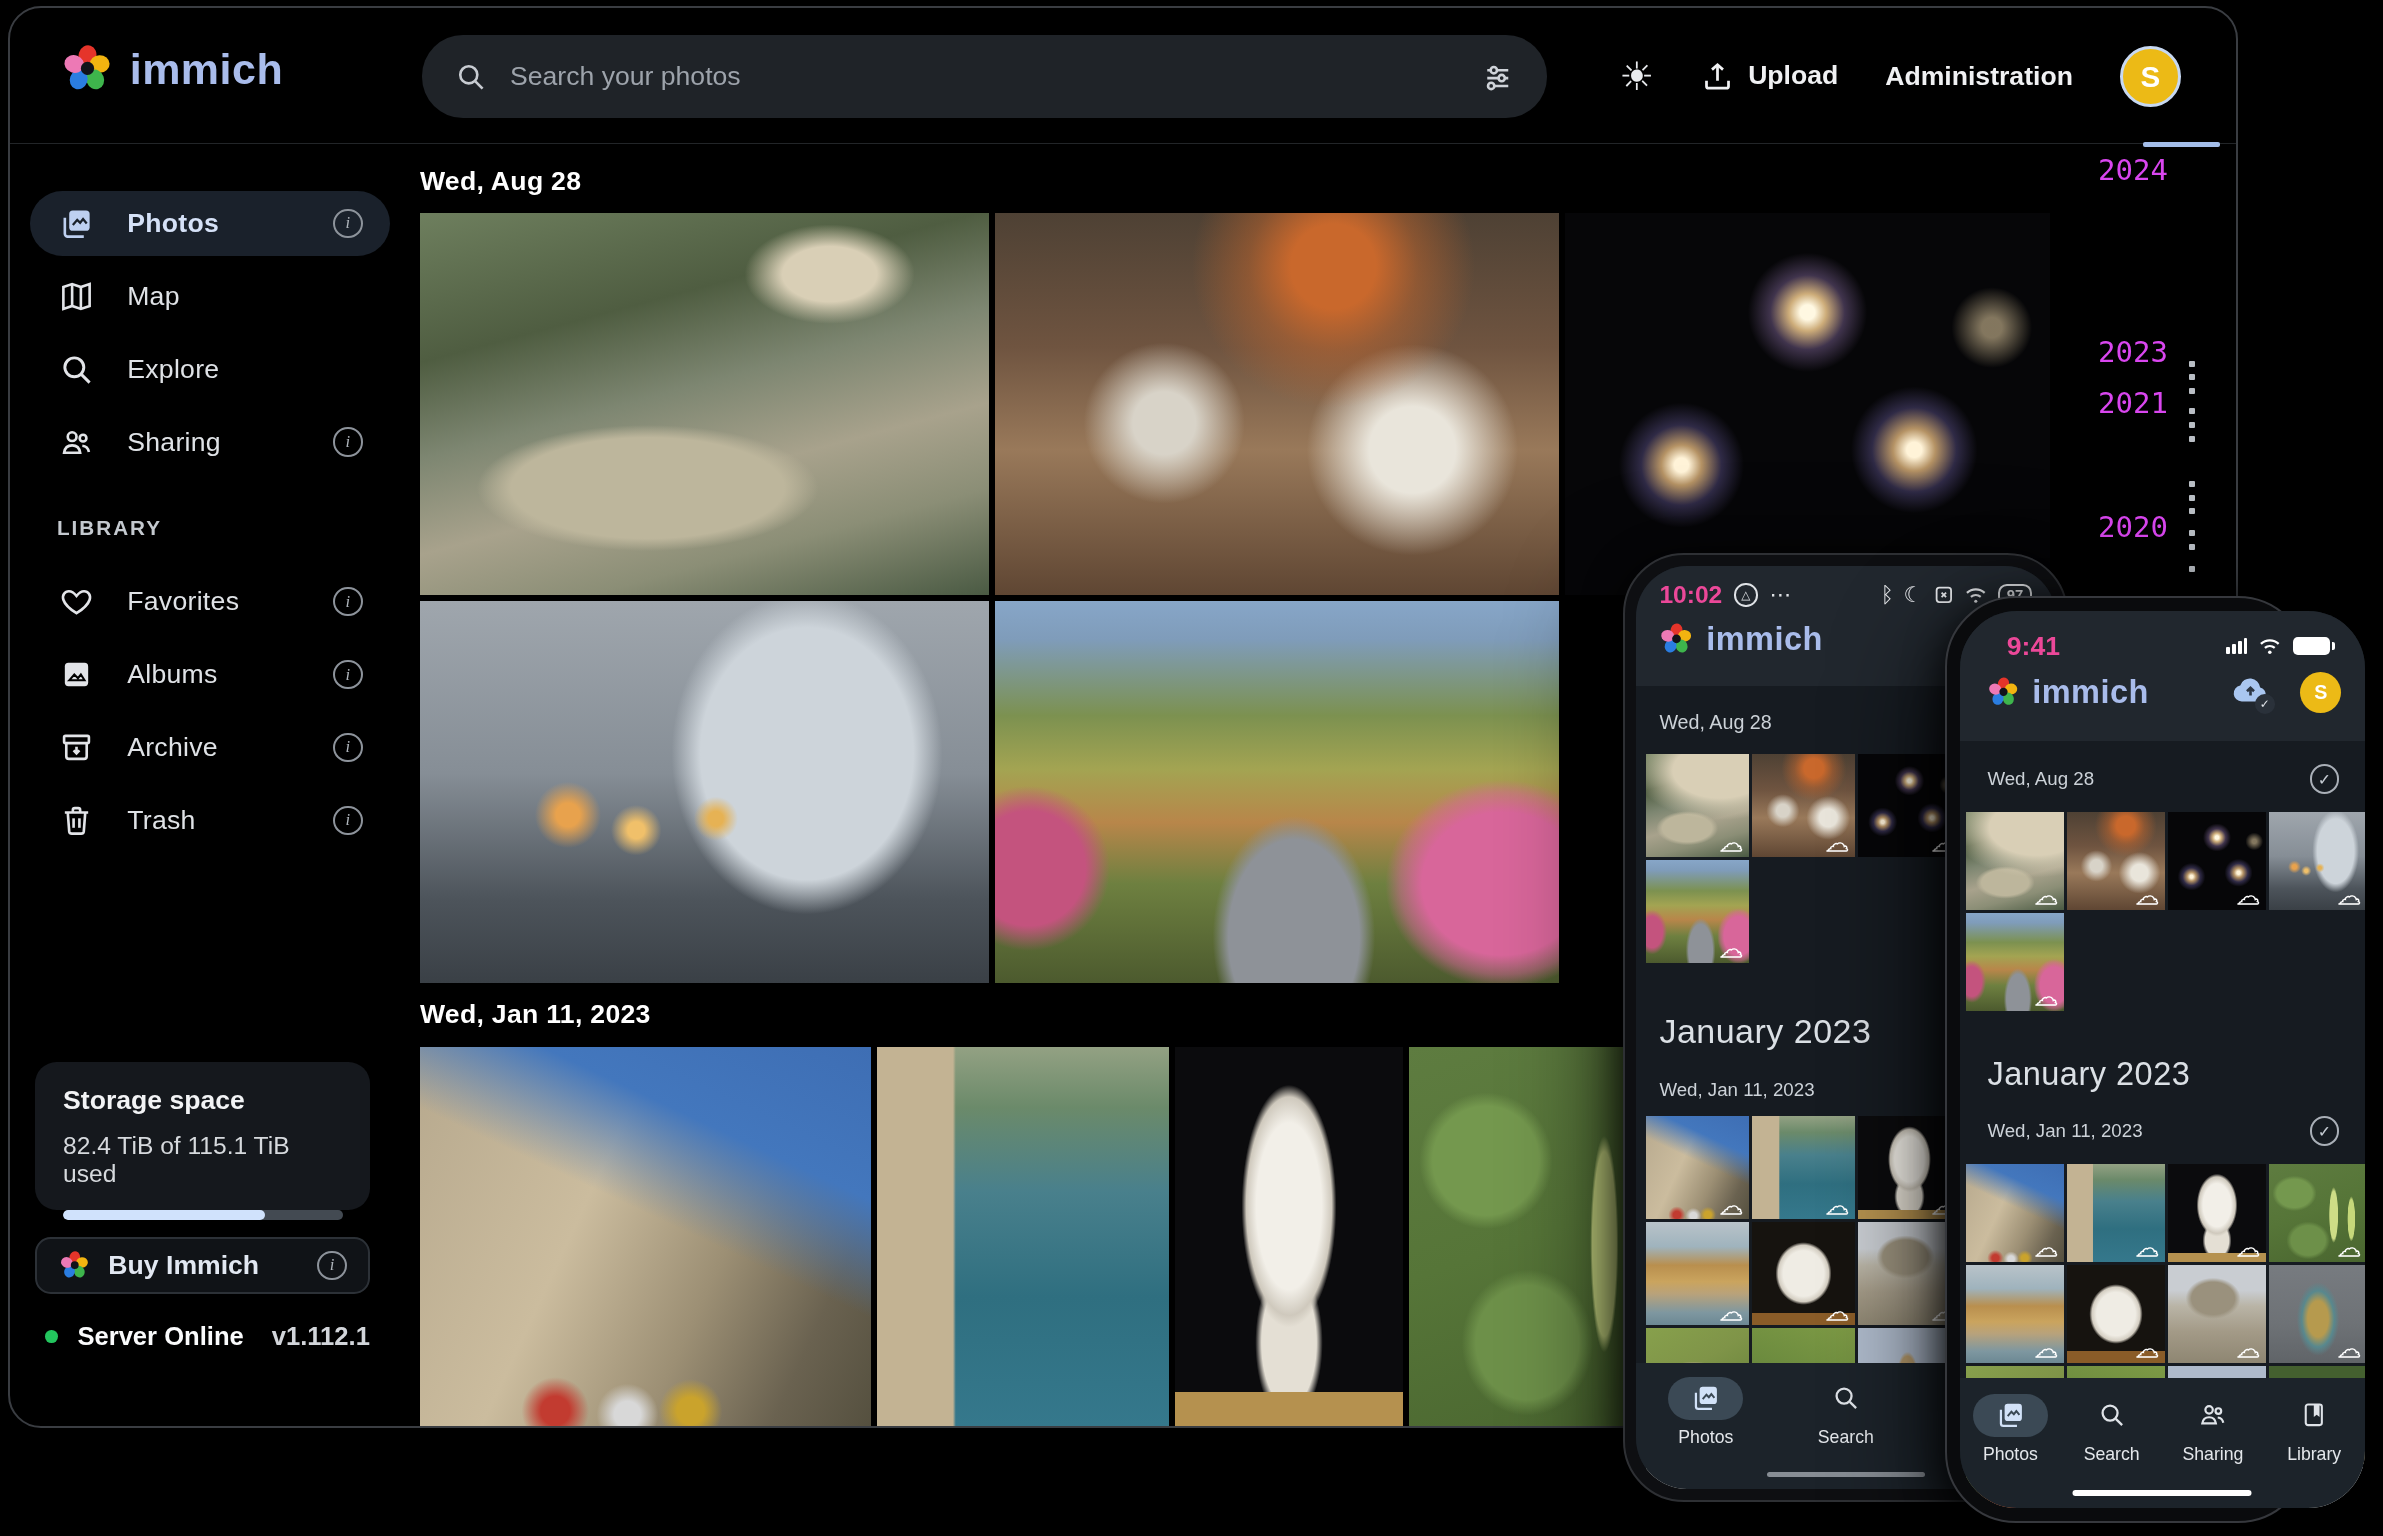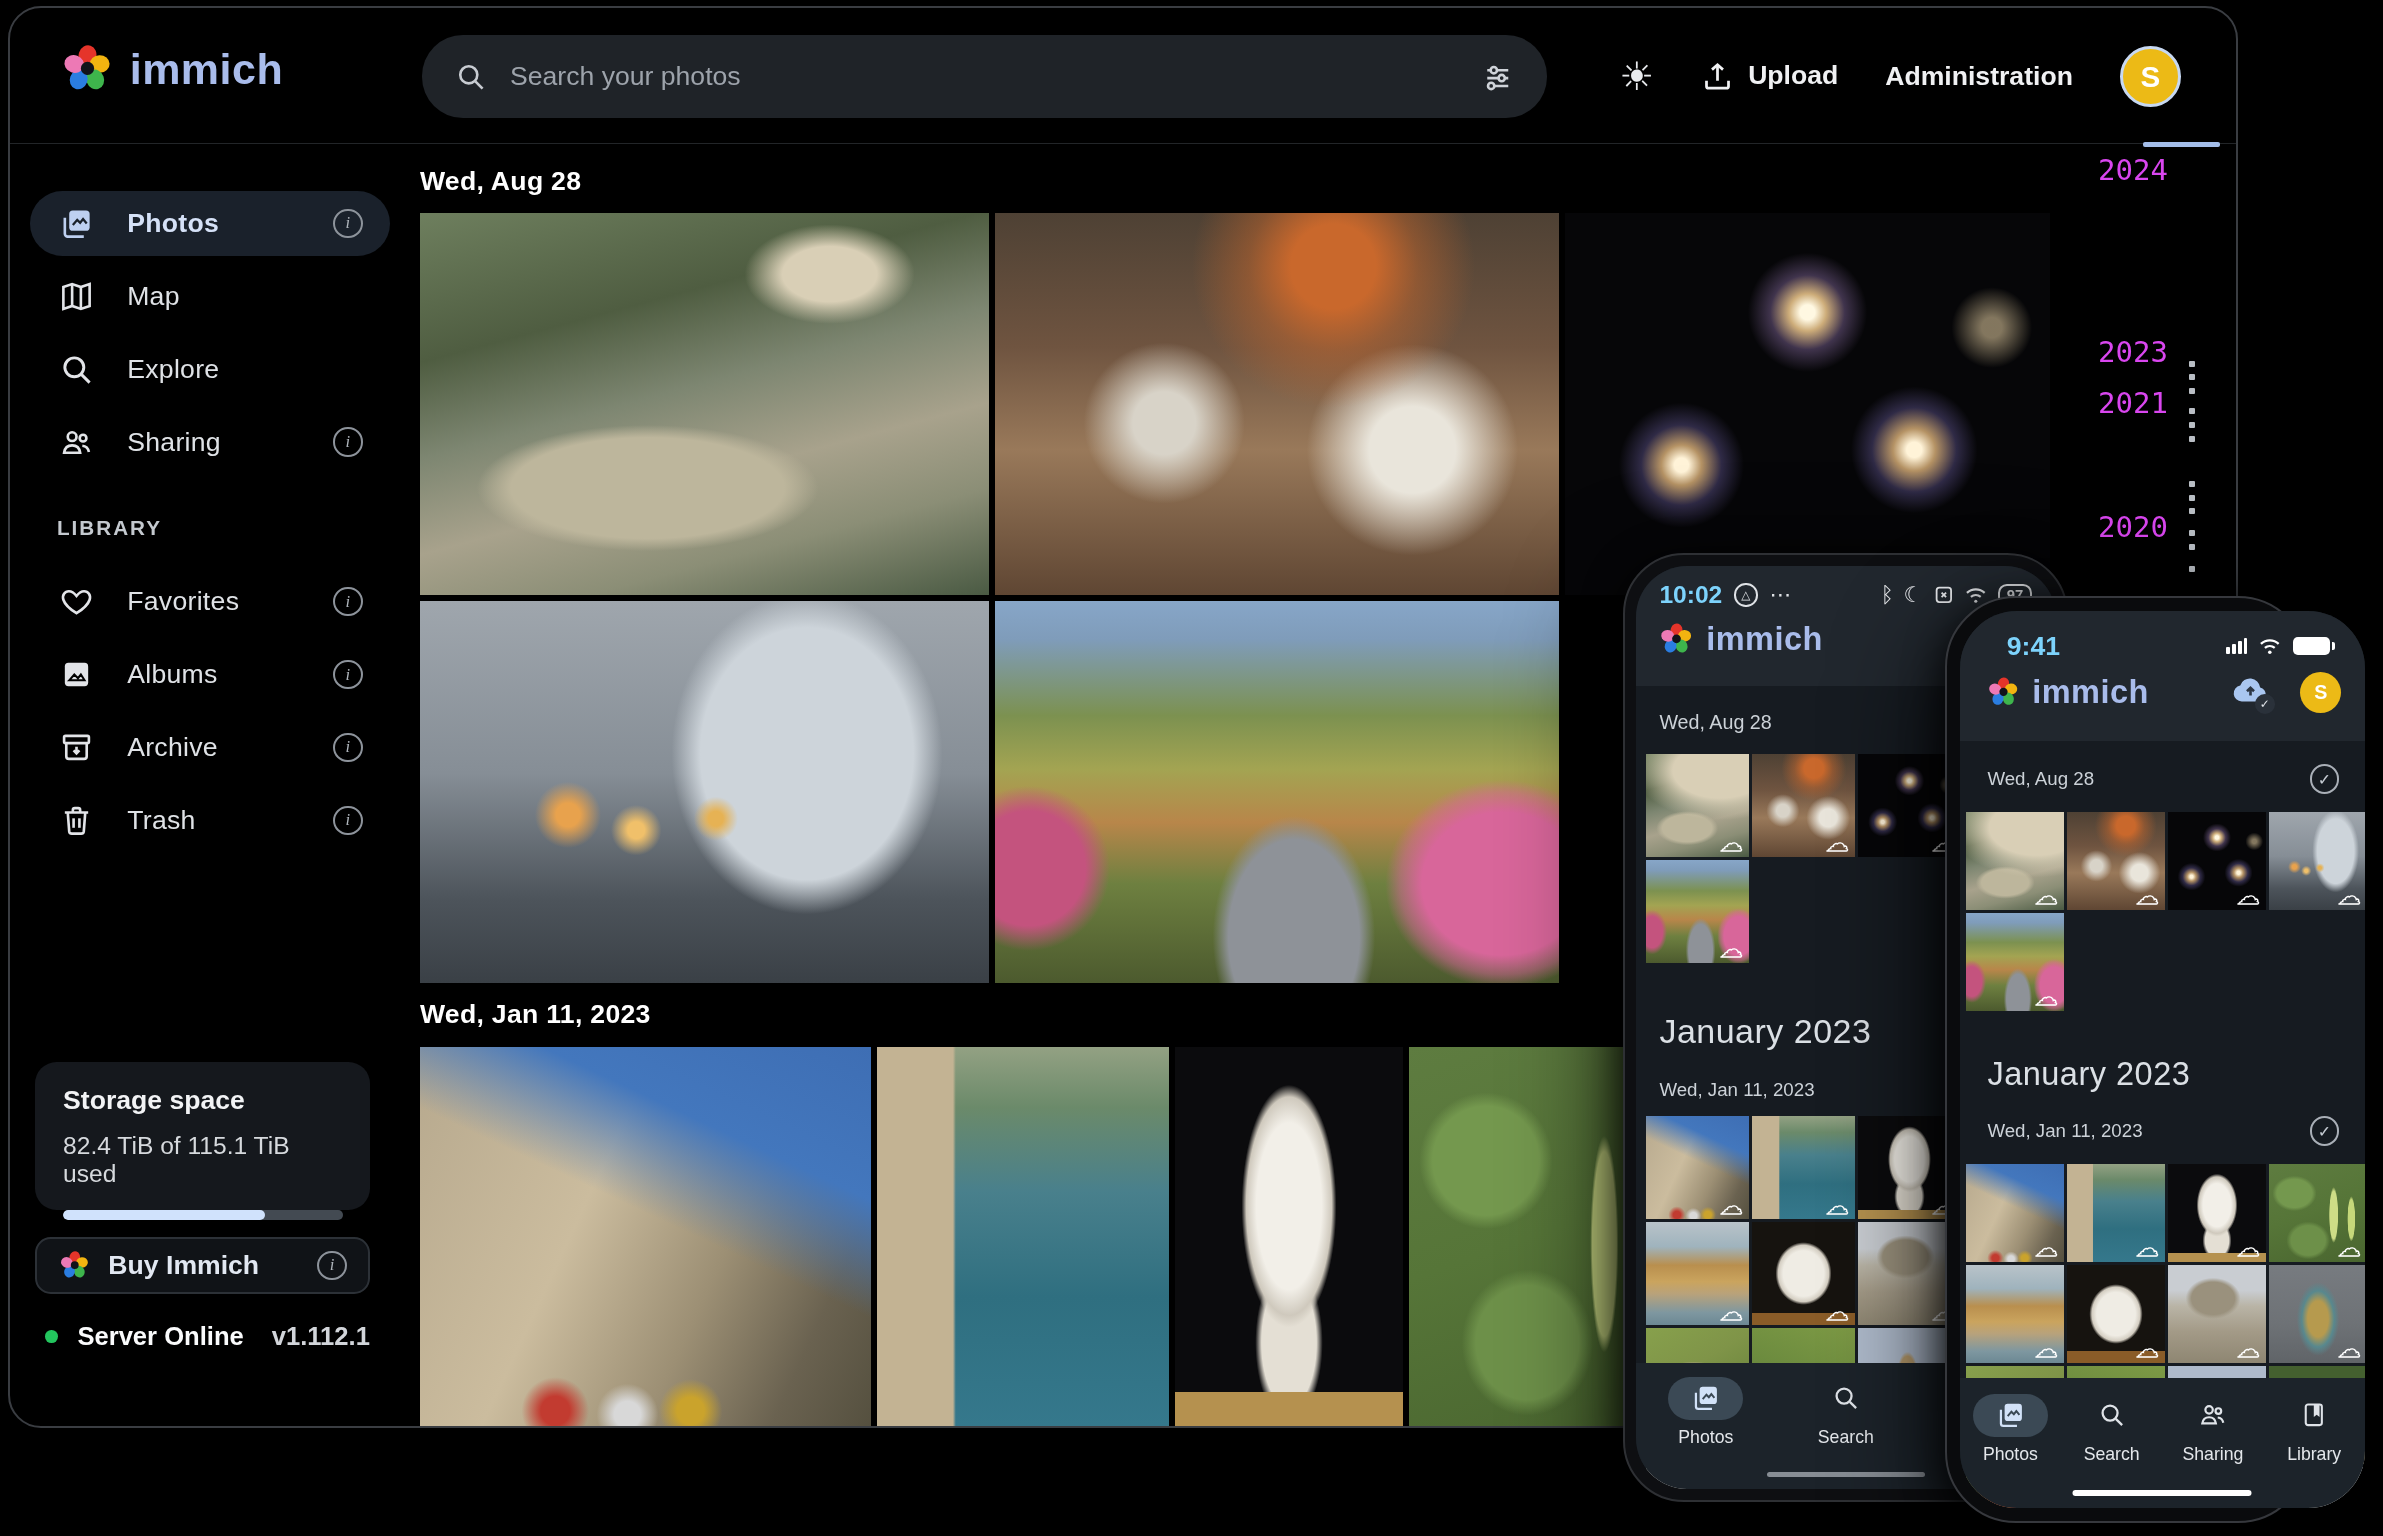--- a/index.html
+++ b/index.html
@@ -72,21 +72,21 @@
   
   .tl-year { position:absolute; right:68px; color:#d946ef; font-size:29px; font-family:"DejaVu Sans Mono", monospace; cursor:pointer; }
   .tl-line { position:absolute; right:15.8px; width:77px; height:4.9px; border-radius:2px; background:#a3bde9; }
   .tl-dot { position:absolute; right:41px; width:5.9px; height:5.9px; border-radius:1px; background:#b9bec4; }
 
   
   .phone { position:absolute; box-shadow:0 39px 108px rgba(0,0,0,.9), 0 9.9px 39px rgba(0,0,0,.8); }
   .screen { position:absolute; overflow:hidden; background:#161b21; }
   .m-header { background:#21272e; }
   .statusrow { display:flex; align-items:center; padding:0 23.6px; }
-  .m-time { color:#7dd3fc; font-weight:bold; }
+  .m-time { color:#ec4899; font-weight:bold; }
   .sgl { display:flex; align-items:center; gap:11.8px; color:#e8eaed; }
   .m-date { color:#ccd2d8; }
   .m-month { color:#dbe0e5; letter-spacing:0.5px; }
   .thumb-grid { display:grid; gap:3px; }
   .thumb { position:relative; overflow:hidden; aspect-ratio:1/1; }
   .cloudic { position:absolute; right:5.9px; bottom:2px; font-size:22.7px; color:transparent;
     -webkit-text-stroke:1.4px #fff; line-height:1; font-family:"DejaVu Sans", sans-serif; }
   .mnav { position:absolute; left:0; right:0; bottom:0; background:#1c232a; display:flex; justify-content:space-around; align-items:flex-start; }
   .mnav-item { display:flex; flex-direction:column; align-items:center; cursor:pointer; }
   .nav-pill { width:75px; height:43px; border-radius:21.7px; display:flex; align-items:center; justify-content:center; color:#dfe3e8; }

